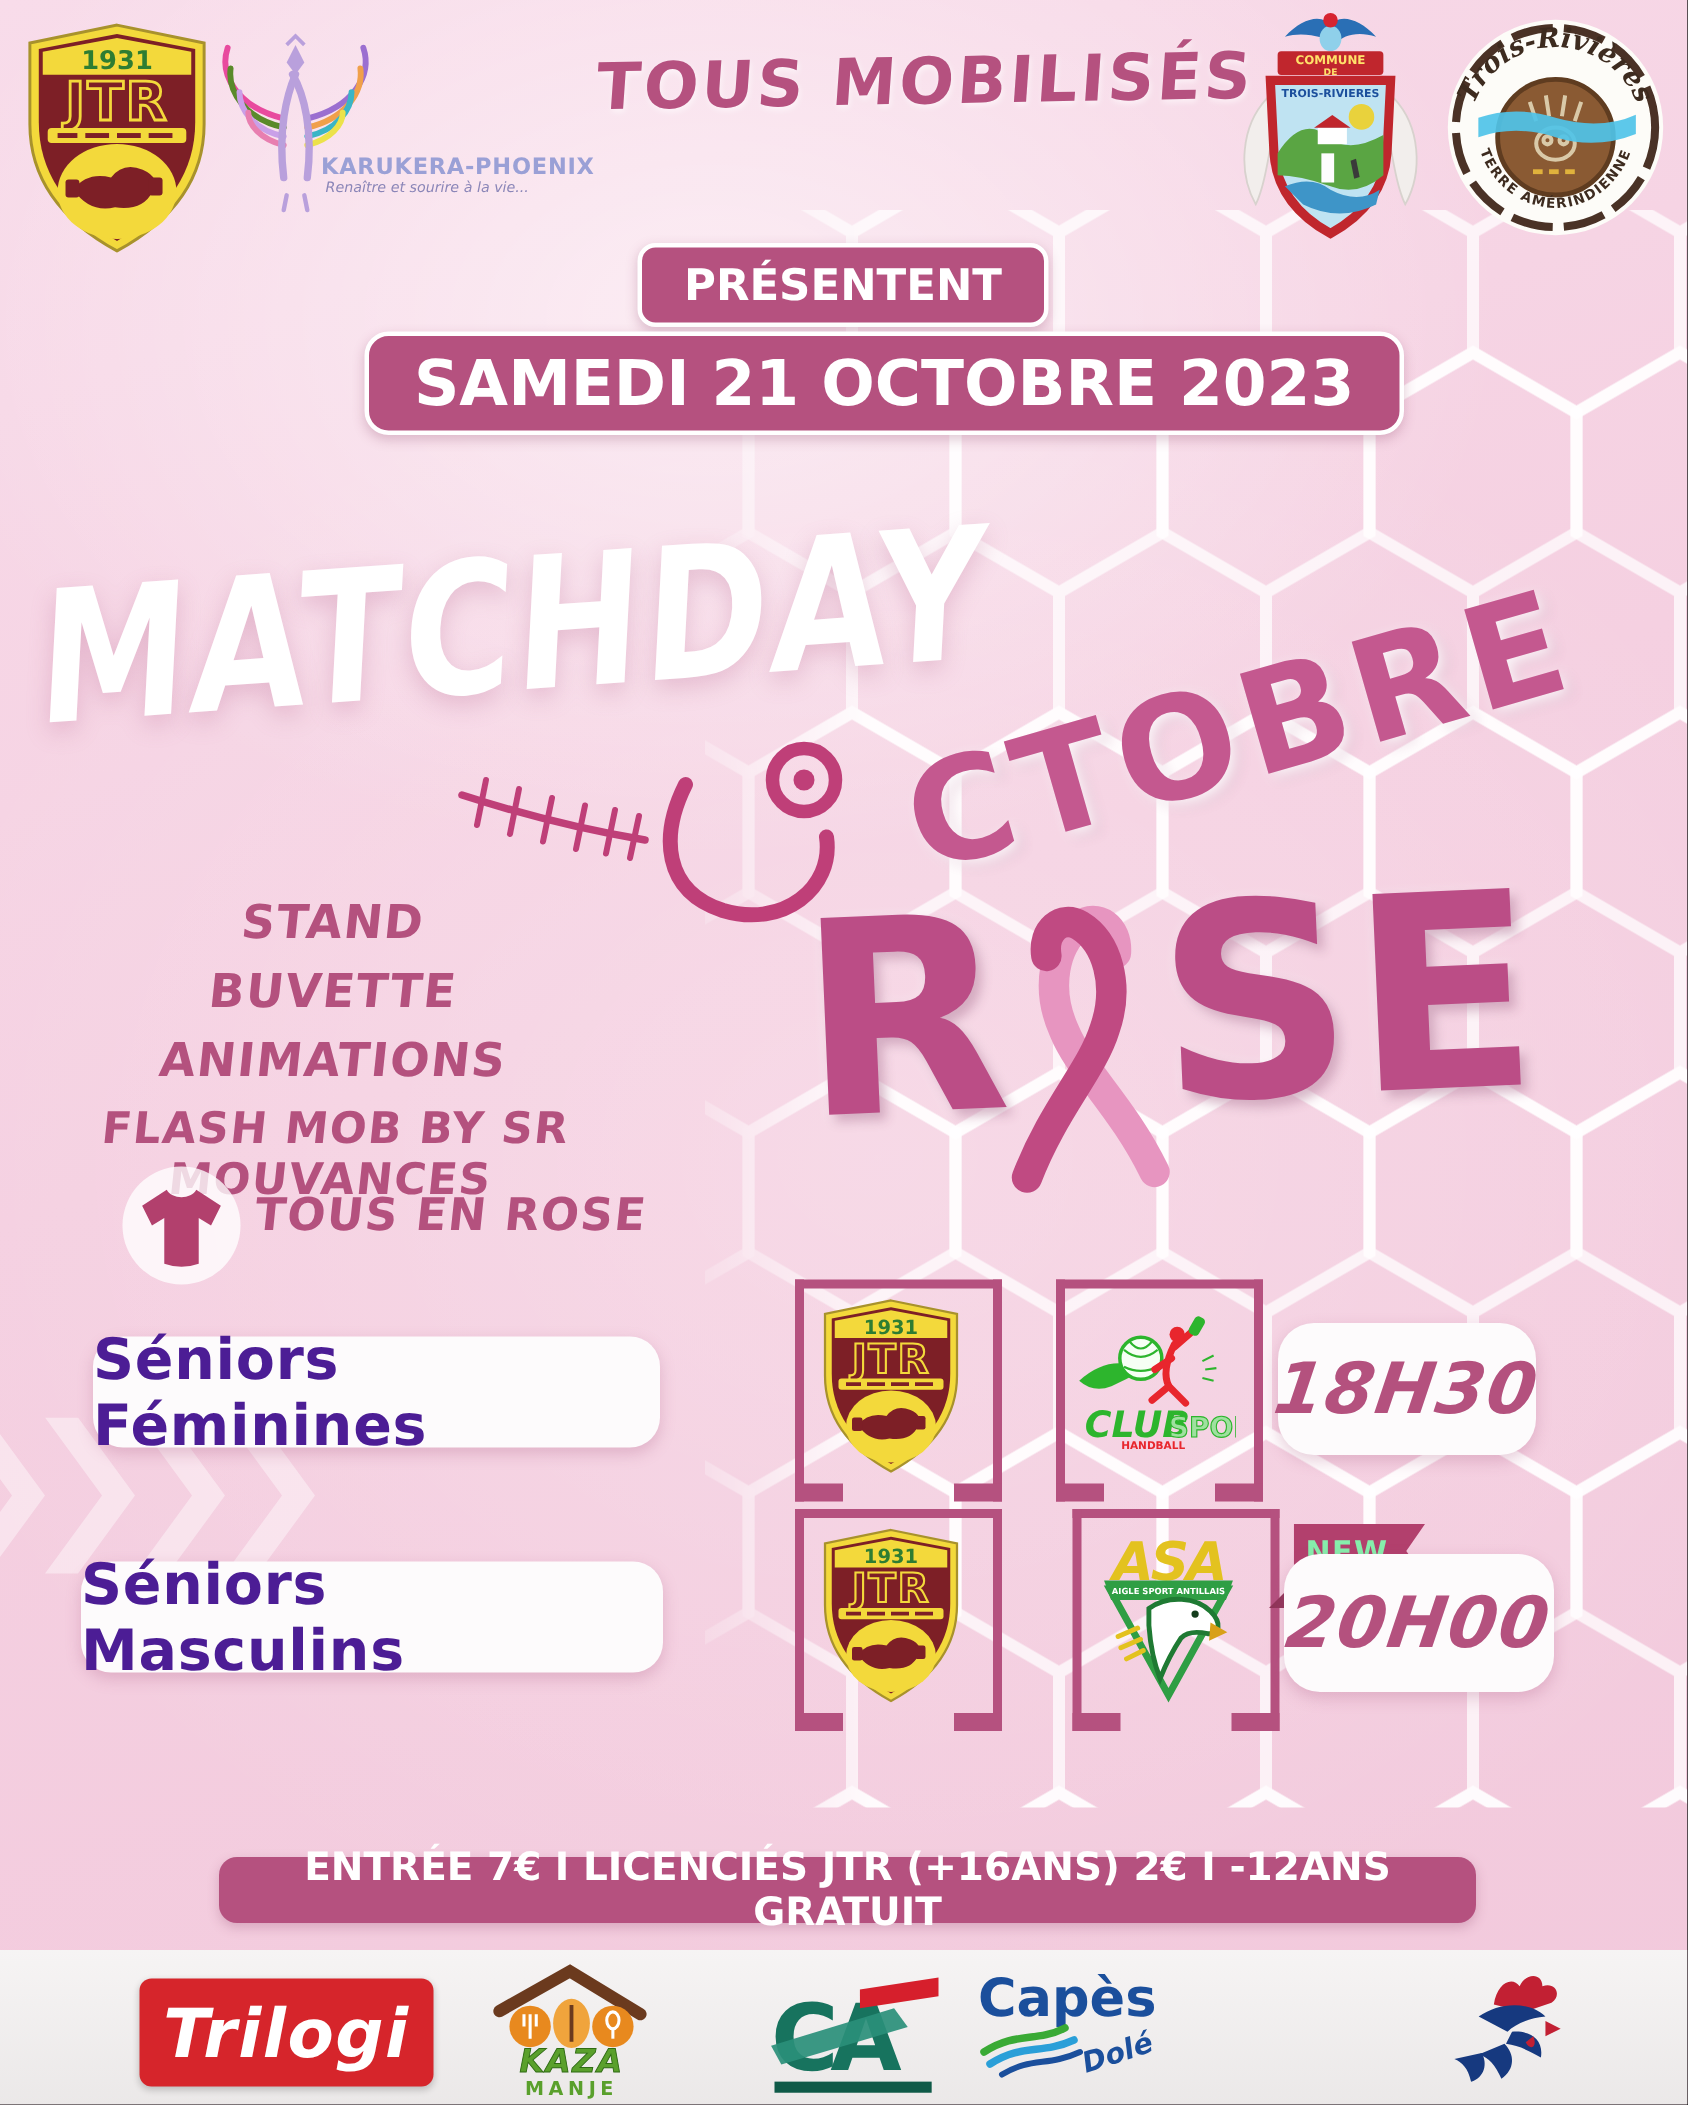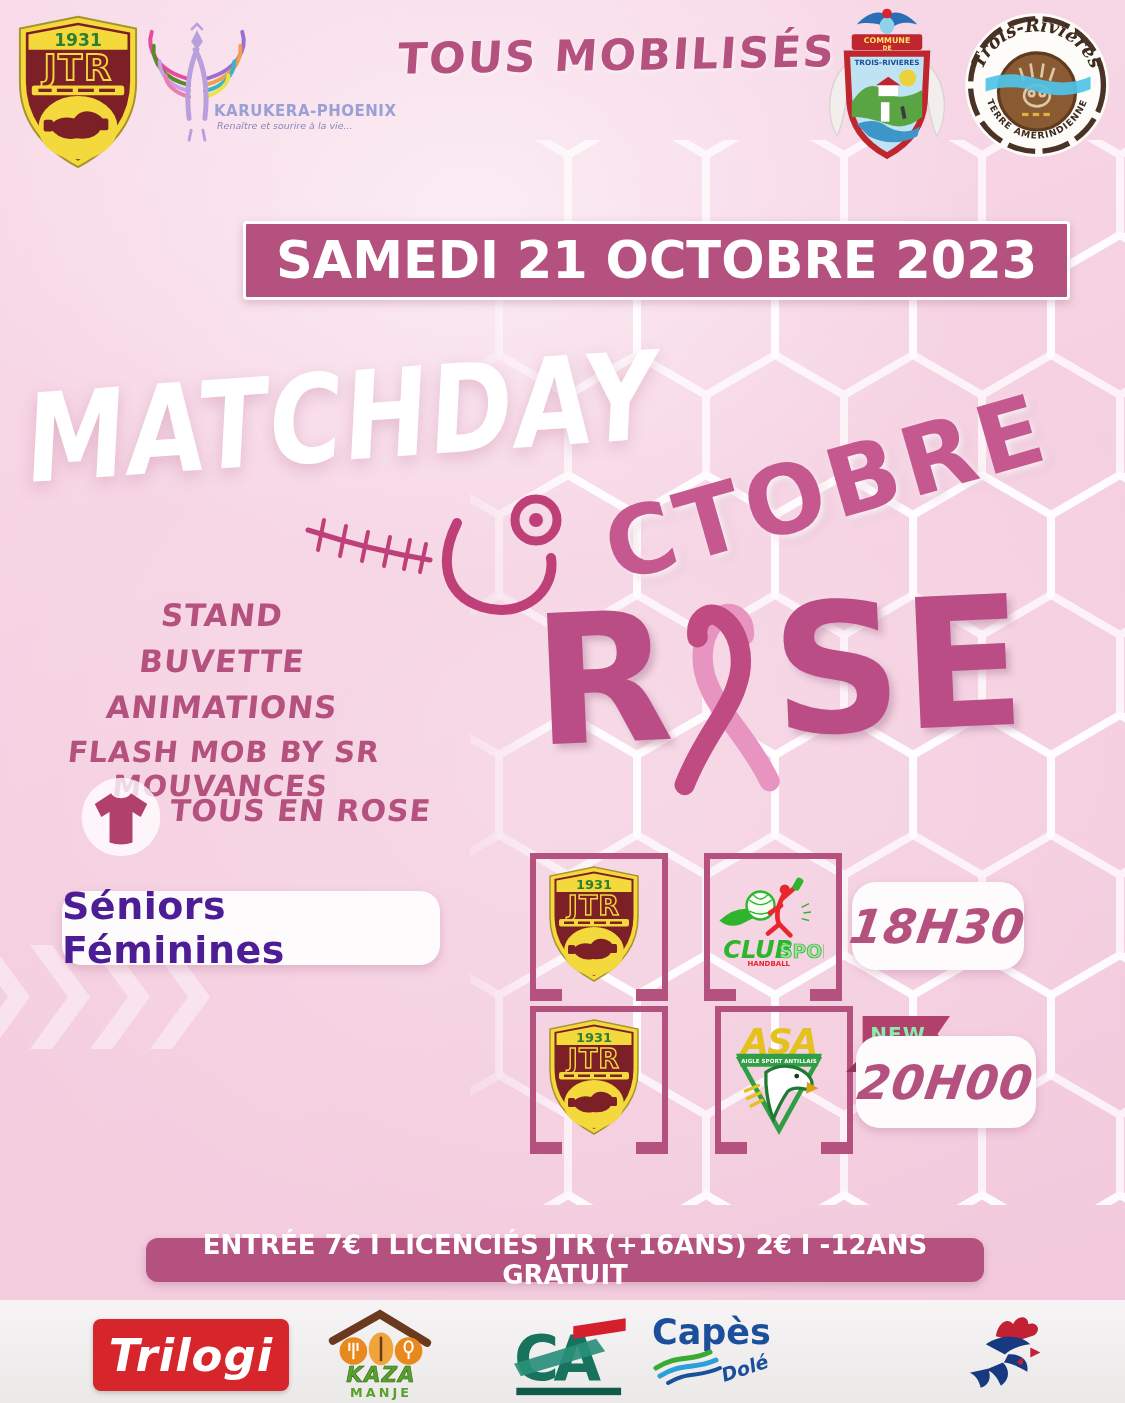--- a/index.html
+++ b/index.html
@@ -186,21 +186,22 @@
     <g fill="#e0b23c">
         <rect x="56" y="96" width="6" height="3"></rect>
         <rect x="66" y="96" width="6" height="3"></rect>
         <rect x="76" y="96" width="6" height="3"></rect>
       </g>
     <text font-size="8.5" font-weight="bold" fill="#3d2b1f" letter-spacing="1">
       <textPath href="#arcBot" startOffset="50%" text-anchor="middle">TERRE AMÉRINDIENNE</textPath>
     </text>
   </svg>
 
-  <div class="abs pinkpill" style="left:243px;top:221px;padding:7px 30px;font-size:51px;border-radius:4px;border:3px solid #fff">SAMEDI 21 OCTOBRE 2023</div>
+  <div class="abs pinkpill" style="left:425px;top:162px;padding:8px 28px;font-size:29px;border-radius:12px;border:3px solid #fff">PRÉSENTENT</div>
+  <div class="abs pinkpill" style="left:243px;top:221px;padding:7px 30px;font-size:42px;border-radius:16px;border:3px solid #fff">SAMEDI 21 OCTOBRE 2023</div>
 
   <div class="abs matchday" style="left:30px;top:368px">MATCHDAY</div>
 
   <svg class="abs" style="left:290px;top:462px" width="320" height="170" viewBox="0 0 320 170">
     <g stroke="#bf3f78" fill="none" stroke-linecap="round">
       <path d="M18,68 Q80,88 140,98" stroke-width="5"></path>
       <g stroke-width="4">
         <path d="M34,58 L28,88"></path>
           <path d="M56,64 L50,94"></path>
           <path d="M78,70 L72,99"></path>
@@ -264,20 +265,23 @@
         </g>
       <text x="12" y="88" font-size="26" font-weight="bold" font-style="italic" fill="#2db52d">CLUB</text>
       <text x="38" y="97" font-size="7.5" font-weight="bold" fill="#e8262d">HANDBALL</text>
       <text x="72" y="88" font-size="20" font-weight="bold" fill="#9fe09f" stroke="#2db52d" stroke-width="0.8">SPORT</text>
     </svg>
   </div>
   <div class="abs whitepill timepill" style="left:852px;top:882px;width:172px;height:88px">
     <span>18H30</span>
   </div>
 
+  <div class="abs whitepill label-pill" style="left:54px;top:1041px;width:388px;height:74px">
+    <span>Séniors Masculins</span>
+  </div>
   <div class="abs frame" style="left:530px;top:1006px">
     <svg class="abs" style="left:8px;top:6px" width="100" height="118" viewBox="0 0 100 118">
         <use href="#jtr-badge"></use>
       </svg>
   </div>
   <div class="abs frame" style="left:715px;top:1006px">
     <svg class="abs" style="left:2px;top:2px" width="112" height="126" viewBox="0 0 120 130">
       <text x="60" y="40" text-anchor="middle" font-size="38" font-weight="bold" font-style="italic" fill="#e3c21f" letter-spacing="-2">ASA</text>
       <path d="M18,46 L102,46 L60,122 Z" fill="none" stroke="#2f9e44" stroke-width="5"></path>
       <polygon points="14,40 106,40 101,54 19,54" fill="#2f9e44"></polygon>

